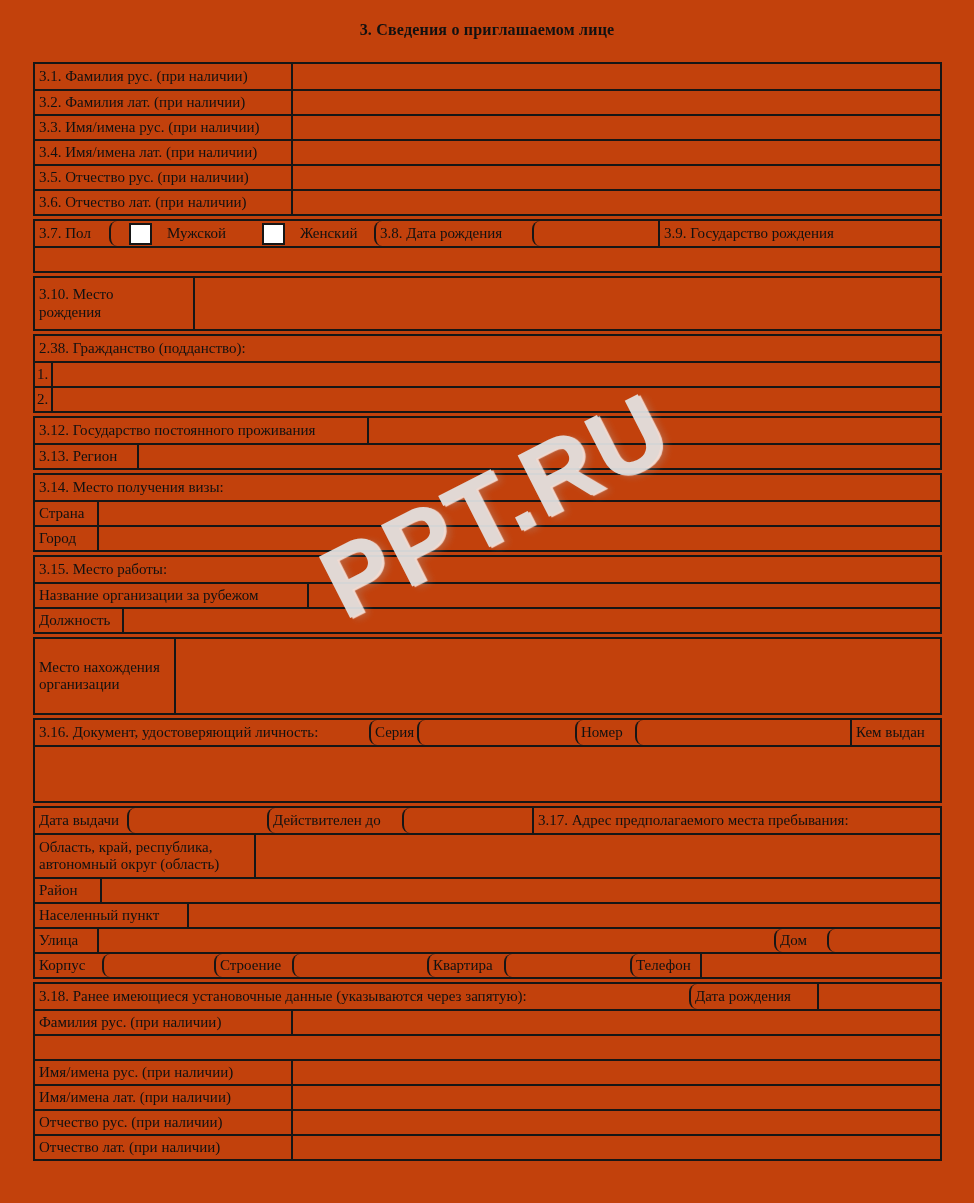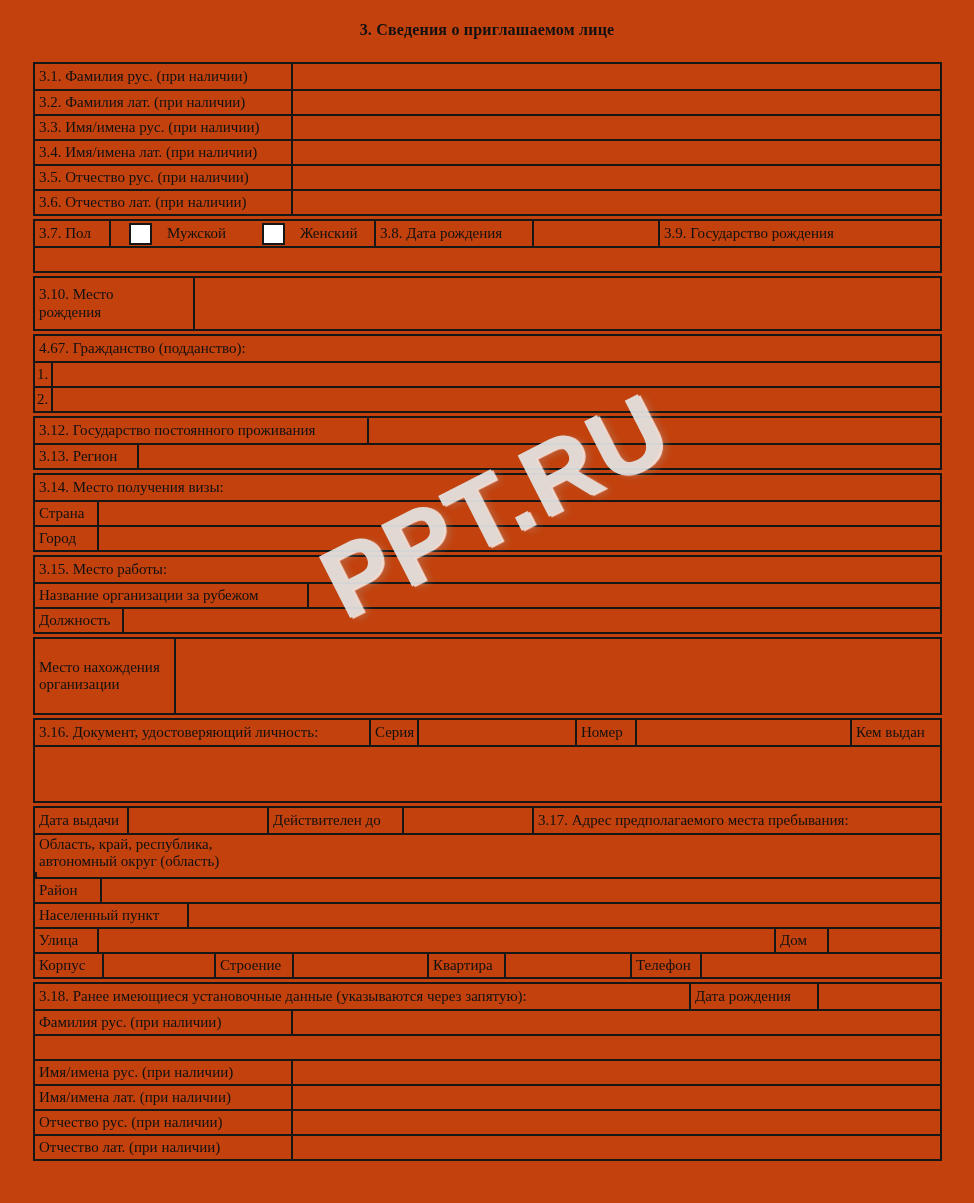--- a/index.html
+++ b/index.html
@@ -33,23 +33,23 @@
   .row + .row { border-top:2px solid #161616; }
   .c {
     display:flex;
     align-items:center;
     padding:1px 4px;
     font-size:15px;
     line-height:1.15;
     overflow:hidden;
   }
   .c + .c { border-left:2px solid #161616; }
-  .fw { flex:0 0 auto; flex-shrink:0; }
+  .fw { flex:0 0 auto; flex-shrink:0;border-radius:8px; }
   .inp { flex:1 1 auto; }
-  .h44 { min-height:44px;flex-direction:column; }
+  .h44 { min-height:44px; }
   .h51 { min-height:51px;gap:44px; }
   .h56 { min-height:56px; }
   .h74 { min-height:74px; }
   .cb {
     display:inline-block;
     width:23px; height:22px;
     border:2px solid #161616;
     background:#fff;
     flex-shrink:0;
     margin:0 15px 0 14px;
@@ -128,21 +128,21 @@
 
     <div class="block">
       <div class="row h51">
         <div class="c fw" style="width:114px">3.10. Место рождения</div>
         <div class="c inp"></div>
       </div>
     </div>
 
     <div class="block">
       <div class="row">
-        <div class="c inp">4.67. Гражданство (подданство):</div>
+        <div class="c inp">2.38. Гражданство (подданство):</div>
       </div>
       <div class="row">
         <div class="c fw" style="width:16px;padding:1px 2px">1.</div>
         <div class="c inp"></div>
       </div>
       <div class="row">
         <div class="c fw" style="width:16px;padding:1px 2px">2.</div>
         <div class="c inp"></div>
       </div>
     </div>

